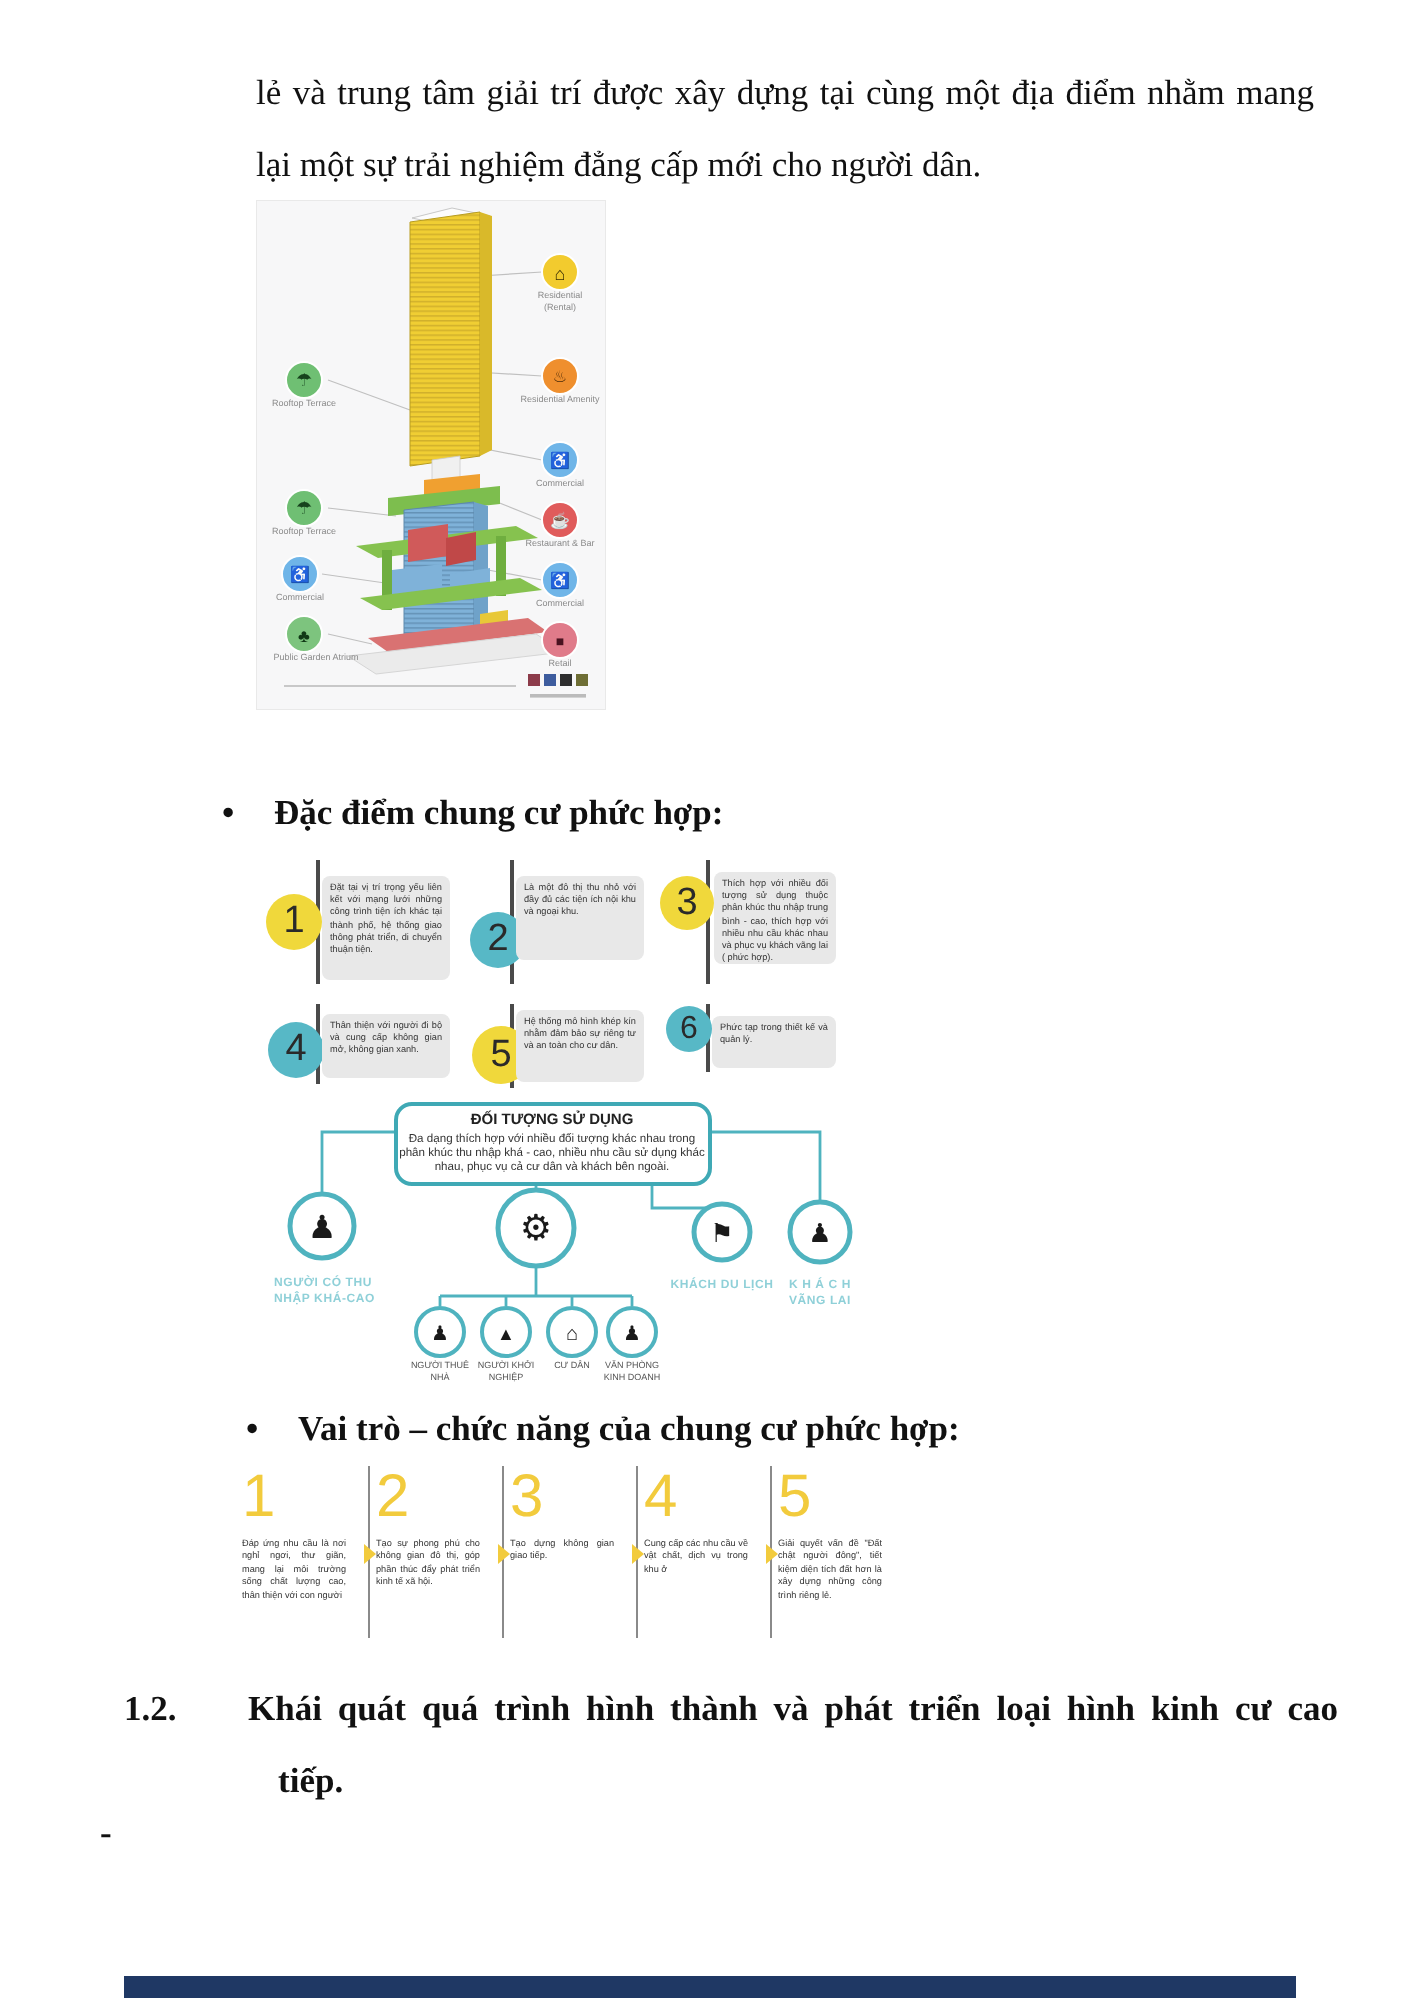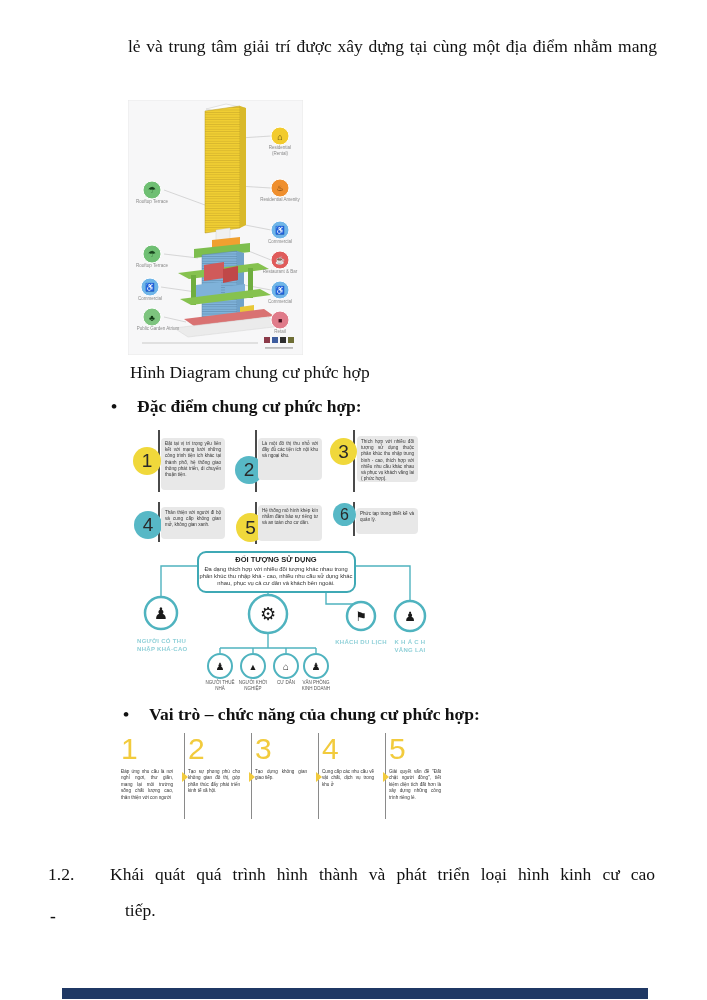--- a/index.html
+++ b/index.html
@@ -23,38 +23,39 @@
   
   .roles{position:absolute;left:118px;top:733px;display:grid;grid-template-columns:repeat(5,67px);}
   .rcol{position:relative;height:86px;border-right:1px solid #8a8a8a;padding:0 4px 0 3px;box-sizing:border-box;}
   .rcol:last-child{border-right:none;}
   .rnum{font-family:"Liberation Sans",sans-serif;font-size:30px;line-height:31px;color:#F2CB3D;}
   .rtext{margin-top:5px;font-family:"Liberation Sans",sans-serif;font-size:4.6px;line-height:1.4;
          color:#333;text-align:justify;width:52px;}
   .rchev{position:absolute;right:-4px;top:39px;width:0;height:0;
          border-left:6px solid #F2CB3D;border-top:5px solid transparent;border-bottom:5px solid transparent;}
   
-  .h12{position:absolute;left:48px;top:836px;width:607px;font-weight:normal;font-size:17.5px;line-height:36px;margin-top:20px;}
+  .h12{position:absolute;left:62px;top:836px;width:607px;font-weight:bold;font-size:17.5px;line-height:36px;}
   .h12 .num{position:absolute;left:0;}
   .h12 .body{margin-left:62px;}
   .h12 .l2{margin-left:15px;}
   .form{position:absolute;left:50px;top:898px;width:607px;font-size:17.5px;line-height:36px;}
   .form .dash{position:absolute;left:0;font-weight:bold;}
   .form .body{margin-left:38px;}
   .form .l2{margin-left:2px;}
   .navybar{position:absolute;left:62px;top:988px;width:586px;height:11px;background:#1F3864;}
   svg text{font-family:"Liberation Sans",sans-serif;}
 </style>
 </head>
 <body>
 
 <div class="page">
 
   <div class="intro">
     <div class="jline">lẻ và trung tâm giải trí được xây dựng tại cùng một địa điểm nhằm mang</div>
+    <div>lại một sự trải nghiệm đẳng cấp mới cho người dân.</div>
   </div>
 
   <div class="diagram">
     <svg width="175" height="255" viewBox="0 0 175 255">
       <defs>
         <pattern id="ys" width="4" height="2.4" patternUnits="userSpaceOnUse">
           <rect width="4" height="2.4" fill="#F0CE33"></rect>
             <line x1="0" y1="0.4" x2="4" y2="0.4" stroke="#C9A82A" stroke-width="0.6"></line>
         </pattern>
         <pattern id="bl" width="4" height="2.4" patternUnits="userSpaceOnUse">
@@ -148,21 +149,20 @@
         <line x1="14" y1="243" x2="130" y2="243" stroke="#999999" stroke-width="0.5"></line>
         <rect x="136" y="237" width="6" height="6" fill="#8C3B4A"></rect>
         <rect x="144" y="237" width="6" height="6" fill="#3D5C9E"></rect>
         <rect x="152" y="237" width="6" height="6" fill="#2E2E2E"></rect>
         <rect x="160" y="237" width="6" height="6" fill="#6E6E35"></rect>
         <rect x="137" y="247" width="28" height="1.8" fill="#bbbbbb"></rect>
       </g>
     </svg>
   </div>
 
-  <div class="caption">Hình Diagram chung cư phức hợp</div>
 
   <div class="bullet" style="top:396px;">
     <span class="dot">•</span><span>Đặc điểm chung cư phức hợp:</span>
   </div>
 
   <div class="fvline" style="left:158px;top:430px;height:62px;"></div>
   <div class="fvline" style="left:255px;top:430px;height:62px;"></div>
   <div class="fvline" style="left:353px;top:430px;height:62px;"></div>
   <div class="fvline" style="left:158px;top:502px;height:40px;"></div>
   <div class="fvline" style="left:255px;top:502px;height:42px;"></div>

